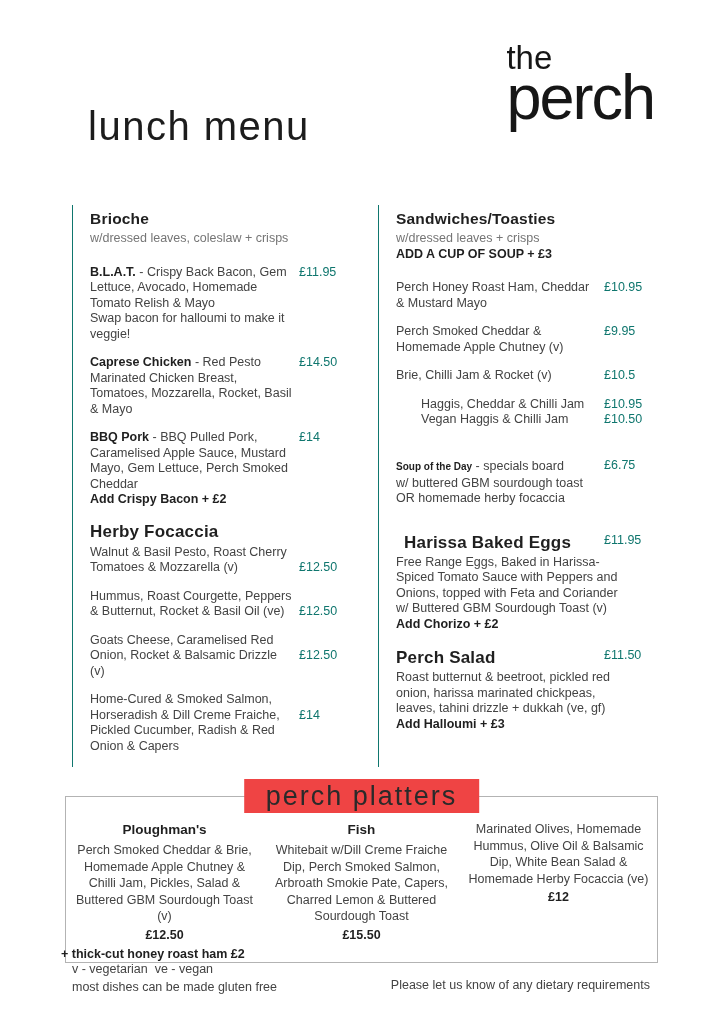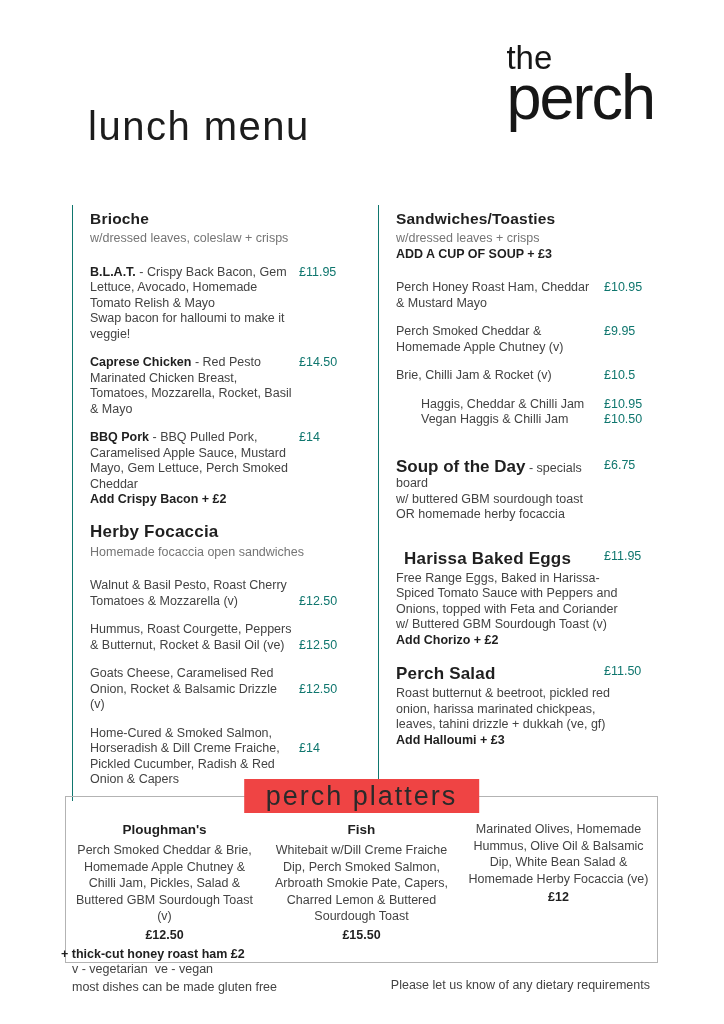--- a/index.html
+++ b/index.html
@@ -25,21 +25,21 @@
   .item{display:flex;margin-bottom:13px;}
   .item-text{flex:1;padding-right:6px;}
   .price{width:46px;flex-shrink:0;font-weight:normal;color:#0f766e;white-space:nowrap;}
   .pl2 .price{margin-top:15.5px;}
   .b{font-weight:bold;color:#1f1f1f;}
   .note{margin:0;}
   .bold-note{margin:0;font-weight:bold;color:#1f1f1f;}
   .row{display:flex;margin-left:25px;}
   .row .rt{flex:1;padding-right:6px;}
   .gap-lg{margin-bottom:30px;}
-  .soup-h{font-size:17px;font-weight:bold;color:#1f1f1f;line-height:18px;}
+  .soup-h{font-size:10px;font-weight:bold;color:#1f1f1f;line-height:18px;}
   .blk{margin-bottom:26px;}
   .blk-harissa{margin-bottom:16px;}
   .head-row{display:flex;}
   .head-row .sec-h{flex:1;padding-right:6px;}
   .platters{position:absolute;top:796px;left:65px;width:593px;height:167px;
     border:1px solid #b3b3b3;box-sizing:border-box;}
   .platters-title{position:absolute;top:-18px;left:50%;transform:translateX(-50%);
     background:#ef4444;padding:0 22px;font-size:27px;font-weight:200;letter-spacing:2px;
     color:#2a2a2a;white-space:nowrap;line-height:34px;}
   .platter-grid{display:grid;grid-template-columns:1fr 1fr 1fr;padding-top:24px;}
@@ -89,21 +89,20 @@
         <div class="item-text">
           <span class="b">BBQ Pork</span><span> - </span><span>BBQ Pulled Pork, Caramelised Apple Sauce, Mustard Mayo, Gem Lettuce, Perch Smoked Cheddar</span>
           <div class="bold-note">Add Crispy Bacon + £2</div>
         </div>
         <div class="price">£14</div>
       </div>
     </section>
 
     <section>
       <h2 class="sec-h" style="font-size:17px;line-height:21px;">Herby Focaccia</h2>
-      <p class="sec-sub after-sub">Homemade focaccia open sandwiches</p>
 
       <div class="item pl2">
         <div class="item-text">Walnut &amp; Basil Pesto, Roast Cherry Tomatoes &amp; Mozzarella (v)</div>
         <div class="price">£12.50</div>
       </div>
 
       <div class="item pl2">
         <div class="item-text">Hummus, Roast Courgette, Peppers &amp; Butternut, Rocket &amp; Basil Oil (ve)</div>
         <div class="price">£12.50</div>
       </div>

